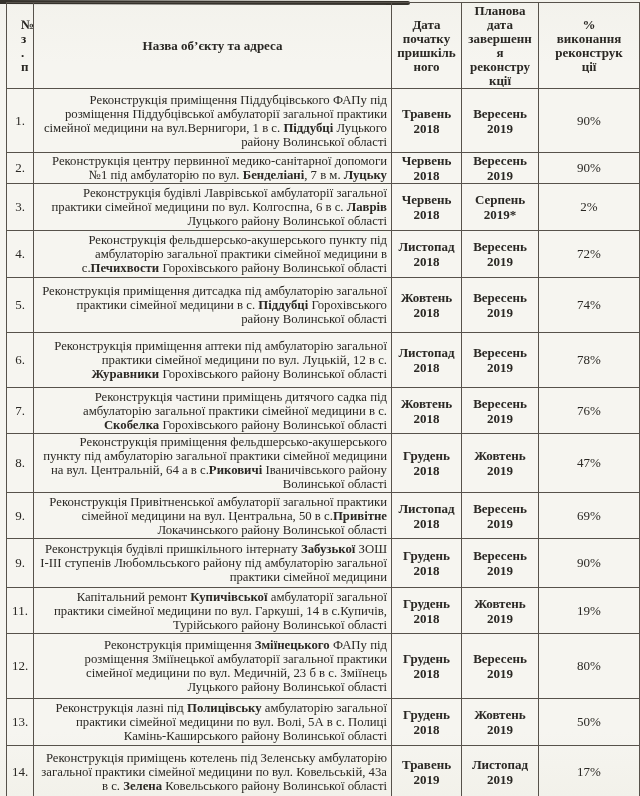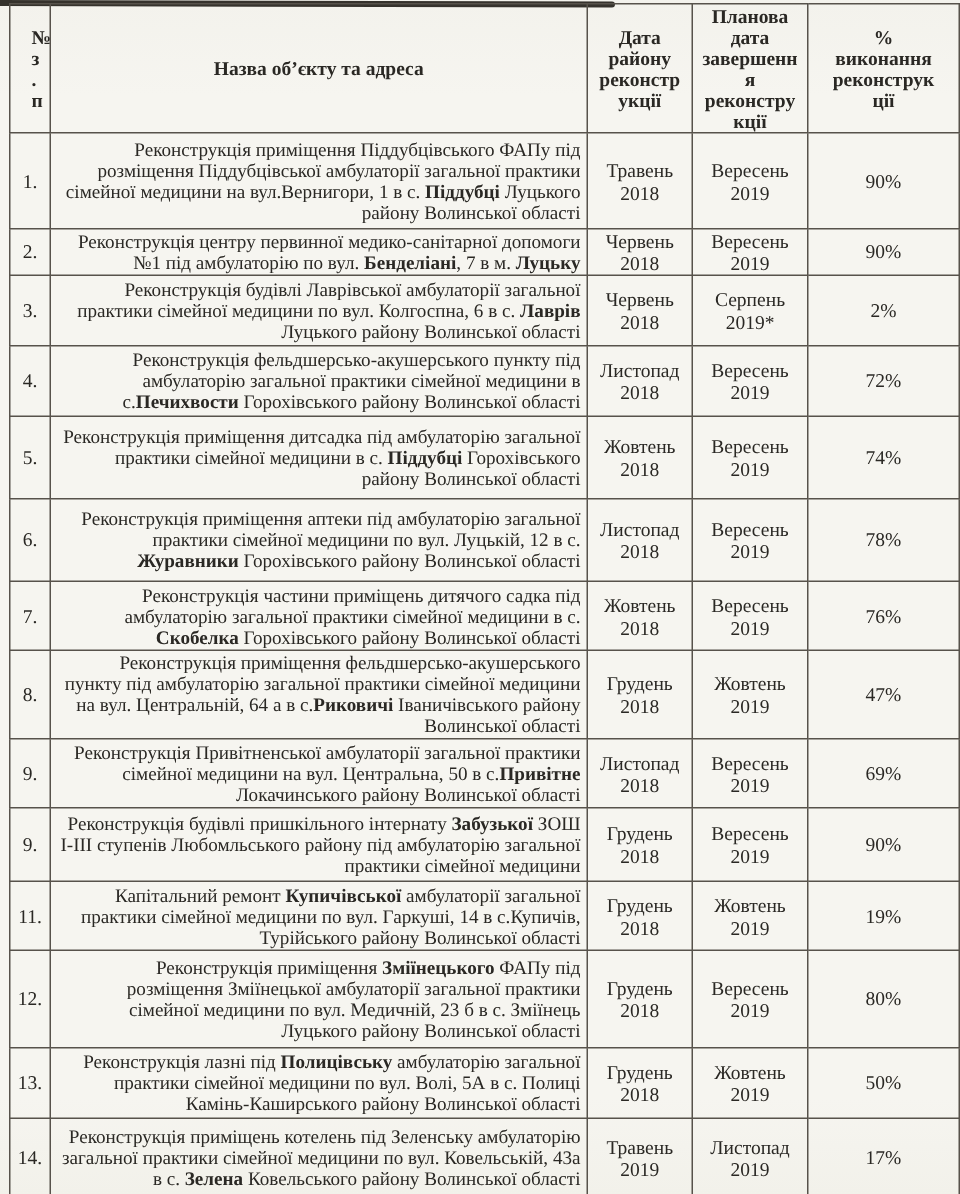--- a/index.html
+++ b/index.html
@@ -30,41 +30,41 @@
   }
   .doc th.h-num{padding:0 14px;}
   .doc th.h-pct{padding:0 13px;white-space:pre-line;}
   .doc td{vertical-align:middle;}
   .c-num{text-align:center;font-size:13px;padding:0 1px;}
   .c-name{
     font-size:12.75px;line-height:14px;
     padding:1px 4px 1px 5px;text-align:right;
   }
   .c-name b{font-weight:bold;}
-  .c-date{text-align:center;font-size:13px;line-height:15px;padding:0 2px;}
+  .c-date{text-align:center;font-size:13px;line-height:15px;padding:0 2px;font-weight:bold;}
   .c-pct{text-align:center;font-size:13px;padding:0 12px;}
 </style>
 </head>
 <body>
 
 <div class="page">
   <div class="artifact-top"></div>
   <table class="doc">
     <colgroup>
       <col style="width:27px">
       <col style="width:358px">
       <col style="width:70px">
       <col style="width:77px">
       <col style="width:101px">
     </colgroup>
     <thead>
       <tr>
         <th class="h-num">№ з. п</th>
         <th class="h-name">Назва об’єкту та адреса</th>
-        <th class="h-start">Дата району реконструкції</th>
+        <th class="h-start">Дата початку пришкільного</th>
         <th class="h-end">Планова дата завершення реконструкції</th>
         <th class="h-pct">%
 виконання реконструкції</th>
       </tr>
     </thead>
     <tbody id="tbody">
         <tr style="height: 64px;">
           <td class="c-num">1.</td>
           <td class="c-name"><span>Реконструкція приміщення Піддубцівського ФАПу під розміщення Піддубцівської амбулаторії загальної практики сімейної медицини на вул.Вернигори, 1 в с. </span><b>Піддубці</b><span> Луцького району Волинської області</span></td>
           <td class="c-date">

